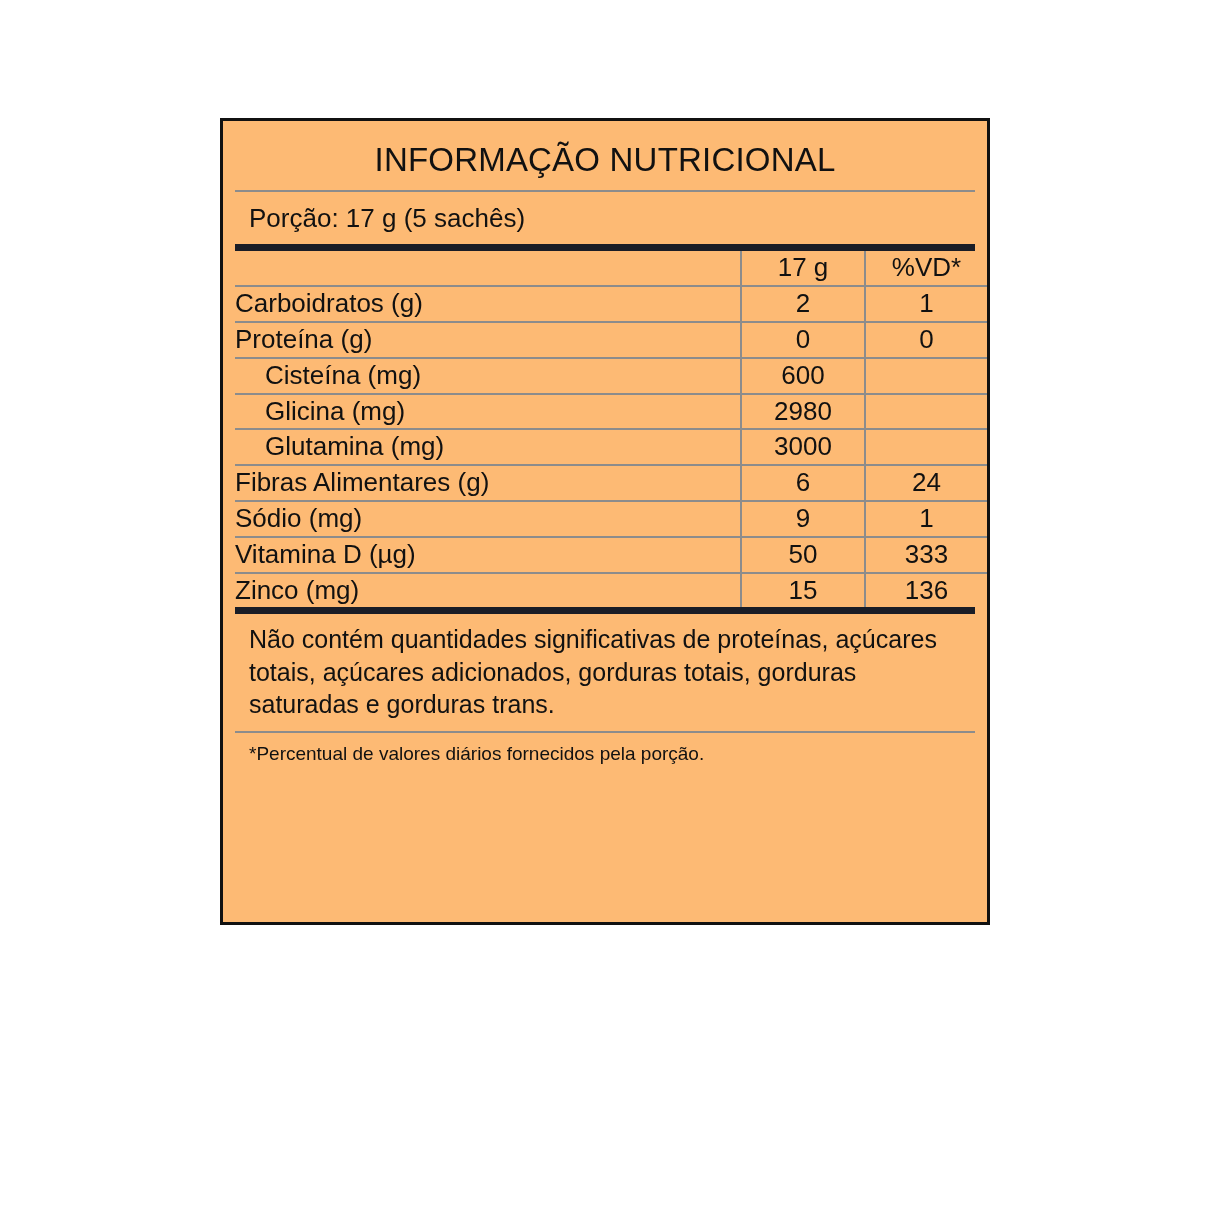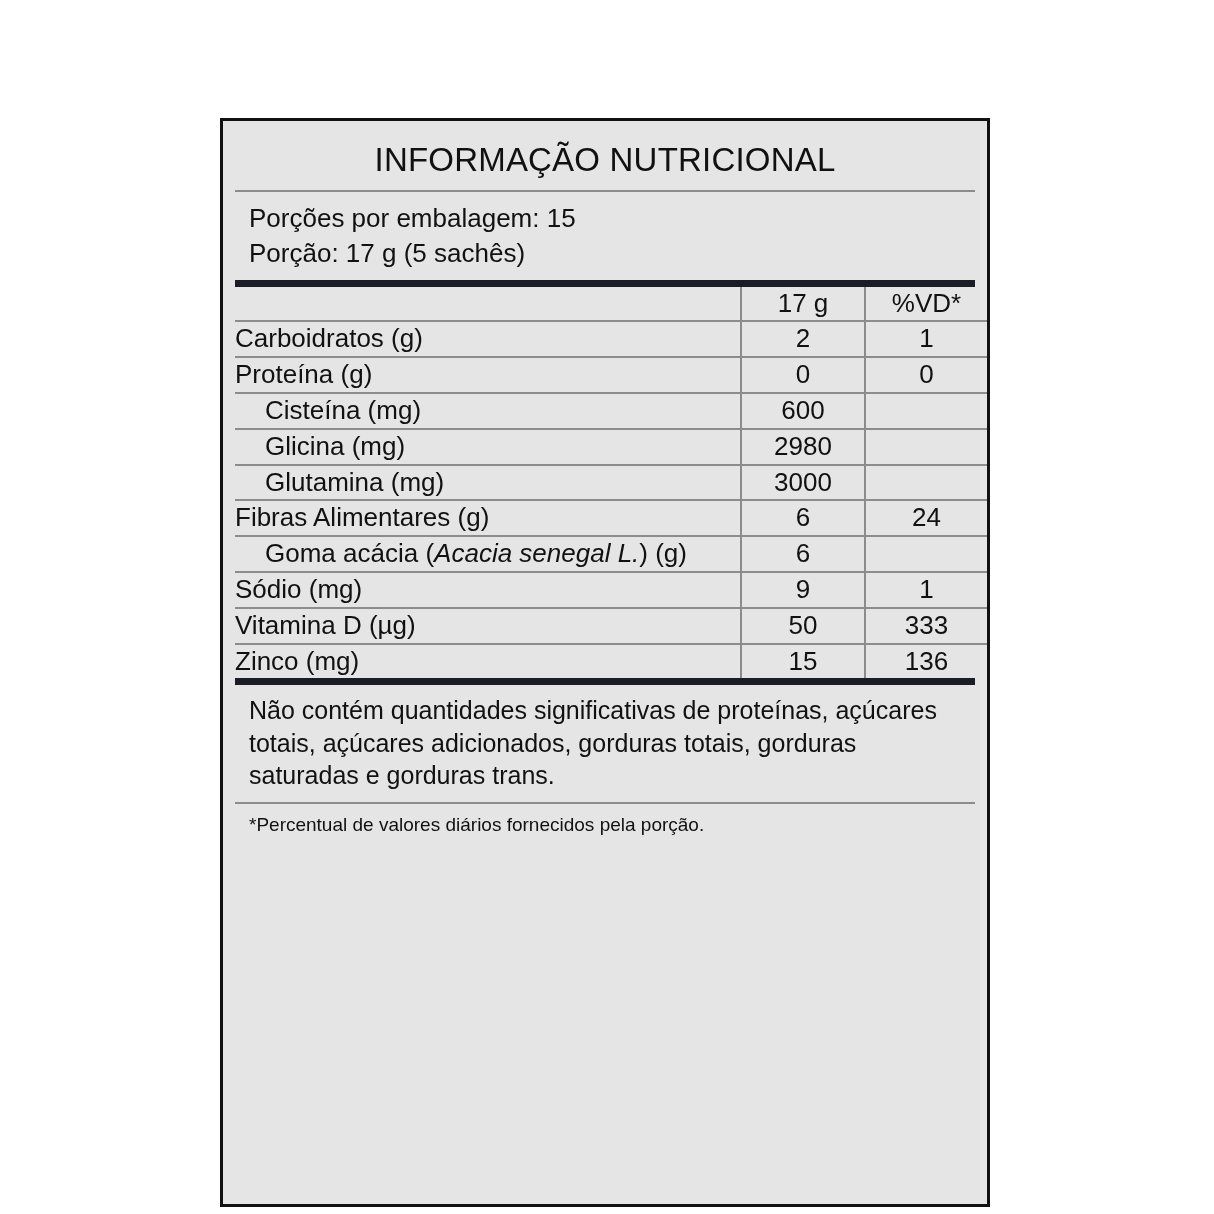--- a/index.html
+++ b/index.html
@@ -13,24 +13,24 @@
     font-family: "Liberation Sans", sans-serif;
     color: #111111;
     -webkit-font-smoothing: antialiased;
   }
 
   #label-root {
     position: absolute;
     left: 220px;
     top: 118px;
     width: 770px;
-    height: 1089px;
+    height: 807px;
     border: 3px solid #111111;
     box-sizing: border-box;
-    background: #e5e5e5;
+    background: #fdba74;
   }
 
   .inner {
     position: absolute;
     left: 12px;
     right: 12px;
     top: 0;
     bottom: 0;
   }
 
@@ -125,21 +125,20 @@
 <body>
 
 <div id="label-root">
   <div class="inner">
 
     <div class="title">INFORMAÇÃO NUTRICIONAL</div>
 
     <div class="rule-thin"></div>
 
     <div class="serving">
-      <div>Porções por embalagem: 15</div>
       <div>Porção: 17 g (5 sachês)</div>
     </div>
 
     <div class="rule-thick"></div>
 
     <table class="nut">
       <colgroup>
         <col class="c-name">
           <col class="c-val">
           <col class="c-vd">
@@ -176,25 +175,20 @@
             <td class="name sub">Glutamina (mg)</td>
             <td class="val">3000</td>
             <td class="vd"></td>
           </tr>
           <tr>
             <td class="name">Fibras Alimentares (g)</td>
             <td class="val">6</td>
             <td class="vd">24</td>
           </tr>
           <tr>
-            <td class="name sub"><span>Goma acácia (</span><i class="sci">Acacia senegal L.</i><span>) (g)</span></td>
-            <td class="val">6</td>
-            <td class="vd"></td>
-          </tr>
-          <tr>
             <td class="name">Sódio (mg)</td>
             <td class="val">9</td>
             <td class="vd">1</td>
           </tr>
           <tr>
             <td class="name">Vitamina D (µg)</td>
             <td class="val">50</td>
             <td class="vd">333</td>
           </tr>
           <tr>

